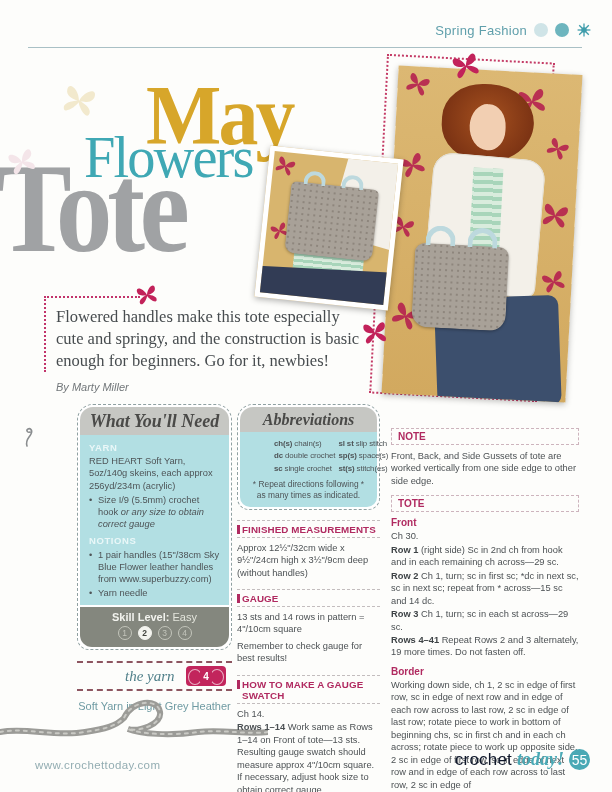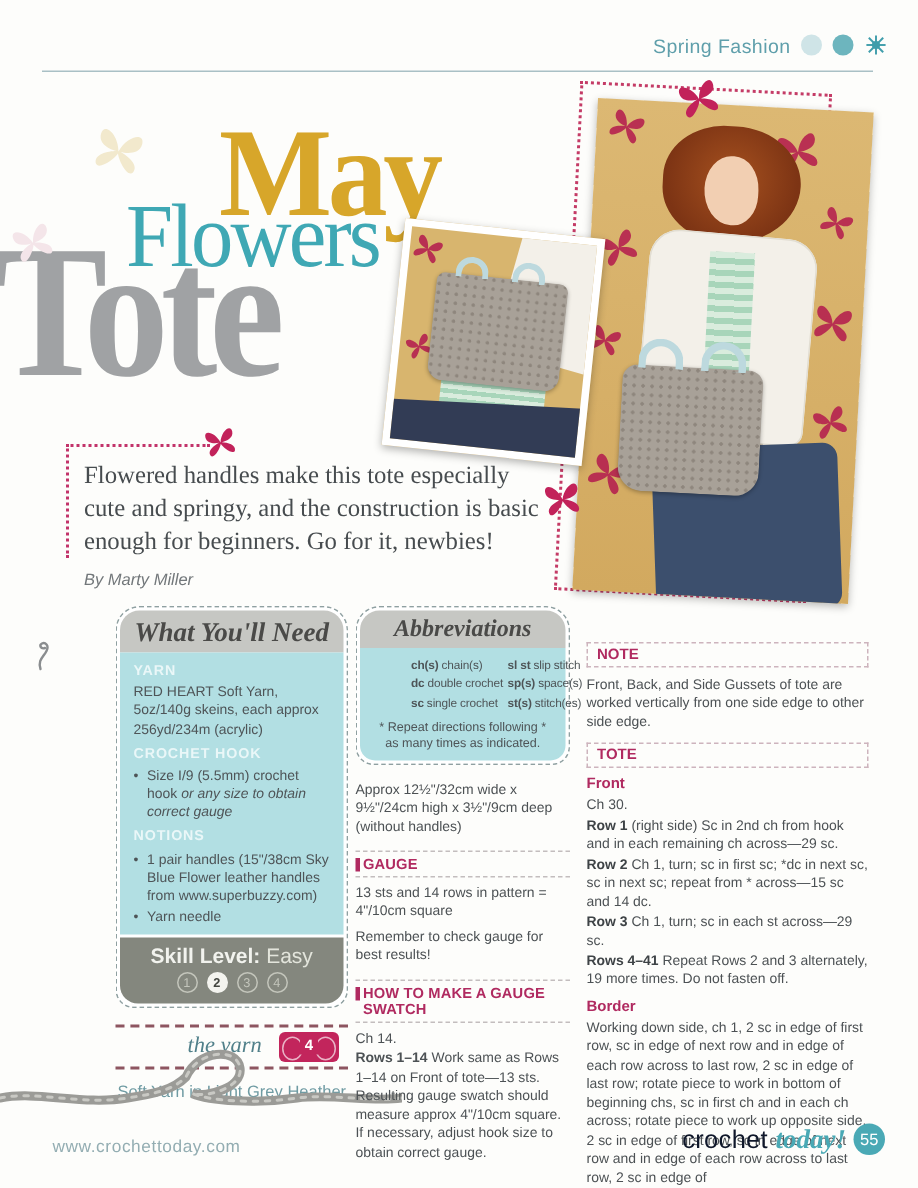--- a/index.html
+++ b/index.html
@@ -72,21 +72,21 @@
   .box-head { background:#c6c7c3; border-radius:13px 13px 0 0; text-align:center;
               font-family:"Liberation Serif","DejaVu Serif",serif; font-style:italic; font-weight:bold;
               font-size:18px; color:#4a4a48; padding:4px 0 3px; }
   .box-body { background:#b2dfe3; padding:7px 9px 6px; font-size:9.3px; line-height:1.3; color:#4e5457; }
   .need-label { color:#eaf7f8; font-weight:bold; font-size:9.5px; letter-spacing:.6px; margin:5px 0 1px; }
   .need-label:first-child { margin-top:0; }
   .bul { position:relative; padding-left:9px; margin-top:2px; }
   .bul::before { content:"•"; position:absolute; left:0; top:0; }
   .it { font-style:italic; }
   .skill-band { background:#84877e; border-radius:0 0 12px 12px; text-align:center; padding:4px 0 7px; margin-top:2px; }
-  .skill-line { font-size:14px; color:#e3e5dc; }
+  .skill-line { font-size:11px; color:#e3e5dc; }
   .skill-line b { color:#f2f3ee; }
   .skill-dots { margin-top:3px; display:flex; justify-content:center; gap:6px; }
   .lvl { width:14px; height:14px; border:1px solid #c3c5bb; border-radius:50%; color:#c3c5bb;
          font-size:8.5px; line-height:13px; text-align:center; }
   .lvl.active { background:#f4f4ef; border-color:#f4f4ef; color:#43453f; font-weight:bold; }
 
   
   .yarn-tag { margin-top:11px; border-top:2px dashed #8d5560; border-bottom:2px dashed #8d5560;
               display:flex; align-items:center; justify-content:space-between; padding:3px 6px 3px 48px; }
   .yarn-tag-label { font-family:"Liberation Serif","DejaVu Serif",serif; font-style:italic; font-size:15px; color:#51808a; }
@@ -118,21 +118,21 @@
            padding:2px 6px 2px; margin-bottom:5px; }
   .sub-h { color:#b02a60; font-weight:bold; font-size:10px; margin:7px 0 2px; }
   .rline { font-size:9.3px; line-height:1.34; color:#4c5154; margin-top:1px; }
   .rline b { color:#3e4346; }
   .gap { height:8px; }
 
   
   .footer-logo { position:absolute; right:22px; bottom:22px; display:flex; align-items:center; gap:5px; z-index:5; }
   .logo-main { color:#0f172a; font-size:17px; letter-spacing:.2px; }
   .logo-script { color:#49a9b5; font-family:"Liberation Serif","DejaVu Serif",serif; font-style:italic; font-weight:bold; font-size:18px; }
-  .page-circ { width:21px; height:21px; border-radius:50%; background:#4aa9b5; color:#fff; font-size:11px;
+  .page-circ { width:21px; height:21px; border-radius:50%; background:#4aa9b5; color:#fff; font-size:14px;
                display:flex; align-items:center; justify-content:center; }
   .hook-doodle { position:absolute; left:24px; top:424px; color:#8a8d8f; z-index:5; }
 </style>
 </head>
 <body>
 
 <div class="page">
 
   <svg width="0" height="0" style="position:absolute">
     <defs>
@@ -250,21 +250,20 @@
   <svg class="hook-doodle" width="16" height="24" viewBox="0 0 16 24">
     <path d="M3,22 C1,16 5,14 7,10 C9,6 6,4 4,5 C2,6 3,9 6,8" fill="none" stroke="currentColor" stroke-width="1.6" stroke-linecap="round"></path>
   </svg>
 
   <div class="col col-left">
     <div class="stitched">
       <div class="box-head">What You'll Need</div>
       <div class="box-body">
         <div class="need-label">YARN</div>
         <div>RED HEART Soft Yarn, 5oz/140g skeins, each approx 256yd/234m (acrylic)</div>
-        <div class="need-label">CROCHET HOOK</div>
         <div class="bul"><span>Size I/9 (5.5mm) crochet hook </span><span class="it">or any size to obtain correct gauge</span></div>
         <div class="need-label">NOTIONS</div>
         <div class="bul">1 pair handles (15"/38cm Sky Blue Flower leather handles from www.superbuzzy.com)</div>
         <div class="bul">Yarn needle</div>
       </div>
       <div class="skill-band">
         <div class="skill-line"><b>Skill Level:</b> <span>Easy</span></div>
         <div class="skill-dots">
           <span class="lvl">1</span>
           <span class="lvl active">2</span>
@@ -300,20 +299,21 @@
           <div class="abbr-item"><b>sc</b><span>single crochet</span></div>
           <div class="abbr-item"><b>sl st</b><span>slip stitch</span></div>
           <div class="abbr-item"><b>sp(s)</b><span>space(s)</span></div>
           <div class="abbr-item"><b>st(s)</b><span>stitch(es)</span></div>
         </div>
         <div class="abbr-foot">* Repeat directions following * as many times as indicated.</div>
       </div>
     </div>
 
     <div class="sec">
+      <div class="sec-h">FINISHED MEASUREMENTS</div>
       <div class="sec-b">Approx 12½"/32cm wide x 9½"/24cm high x 3½"/9cm deep (without handles)</div>
     </div>
 
     <div class="sec">
       <div class="sec-h">GAUGE</div>
       <div class="sec-b">13 sts and 14 rows in pattern = 4"/10cm square</div>
       <div class="sec-b">Remember to check gauge for best results!</div>
     </div>
 
     <div class="sec">

